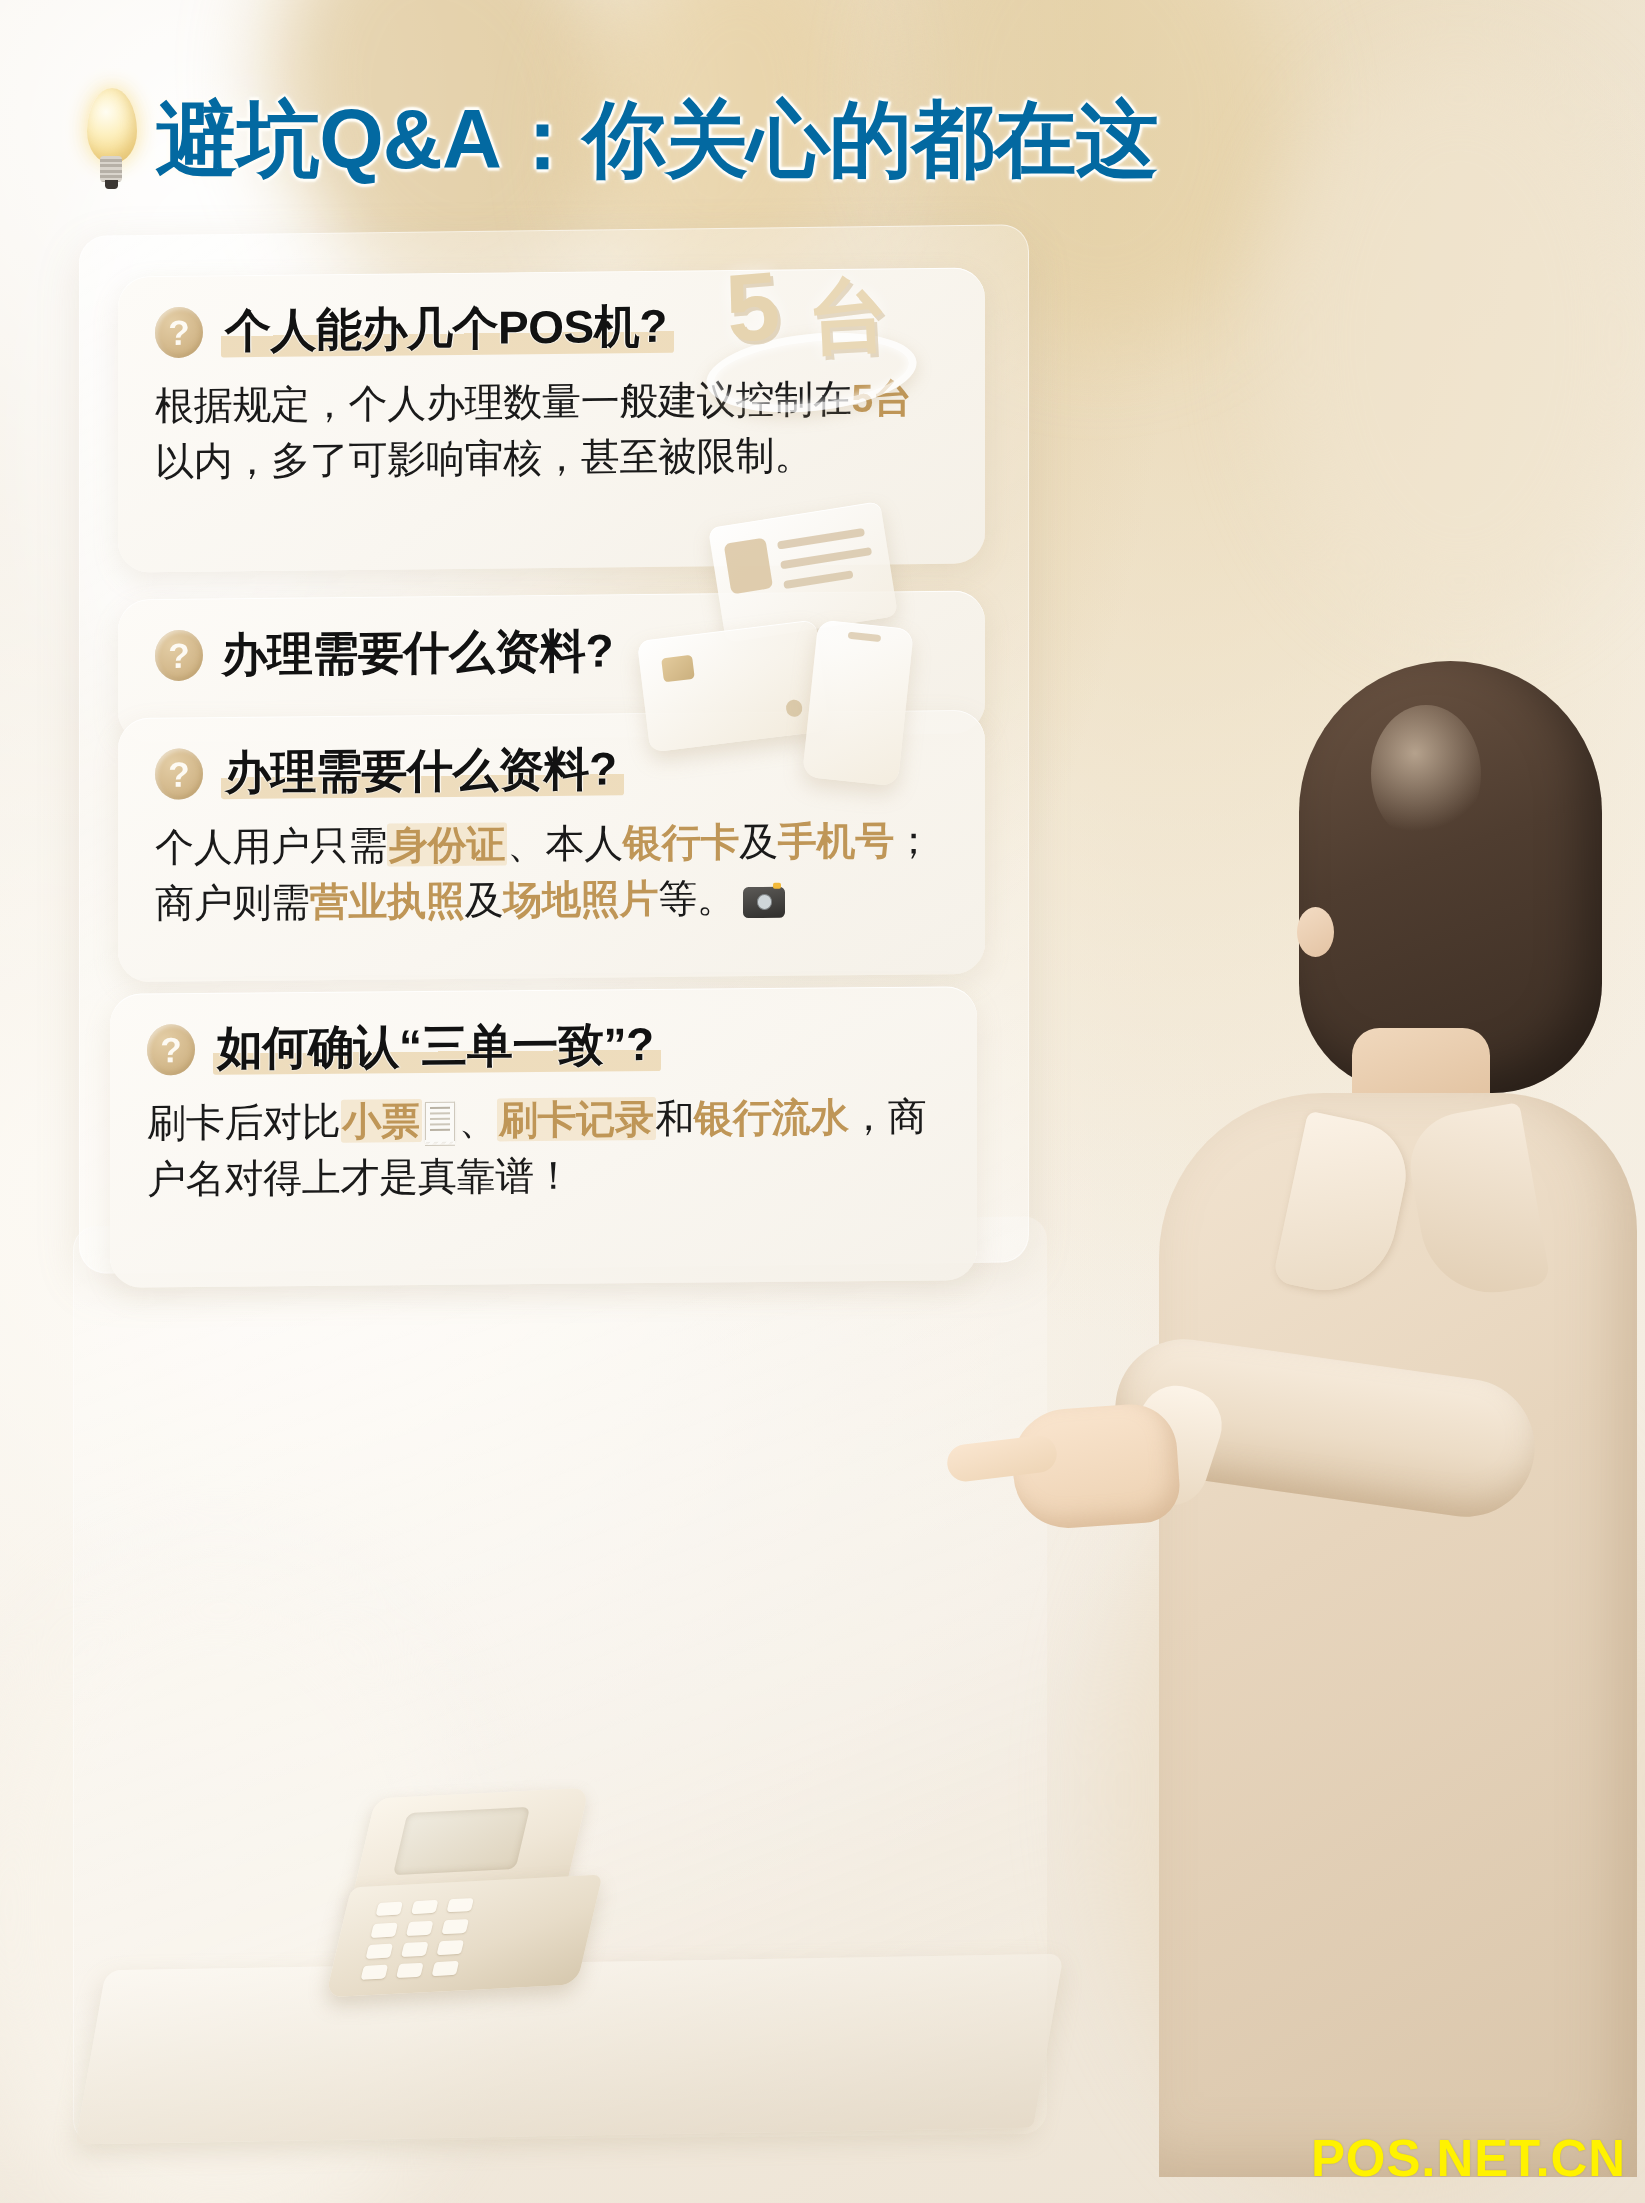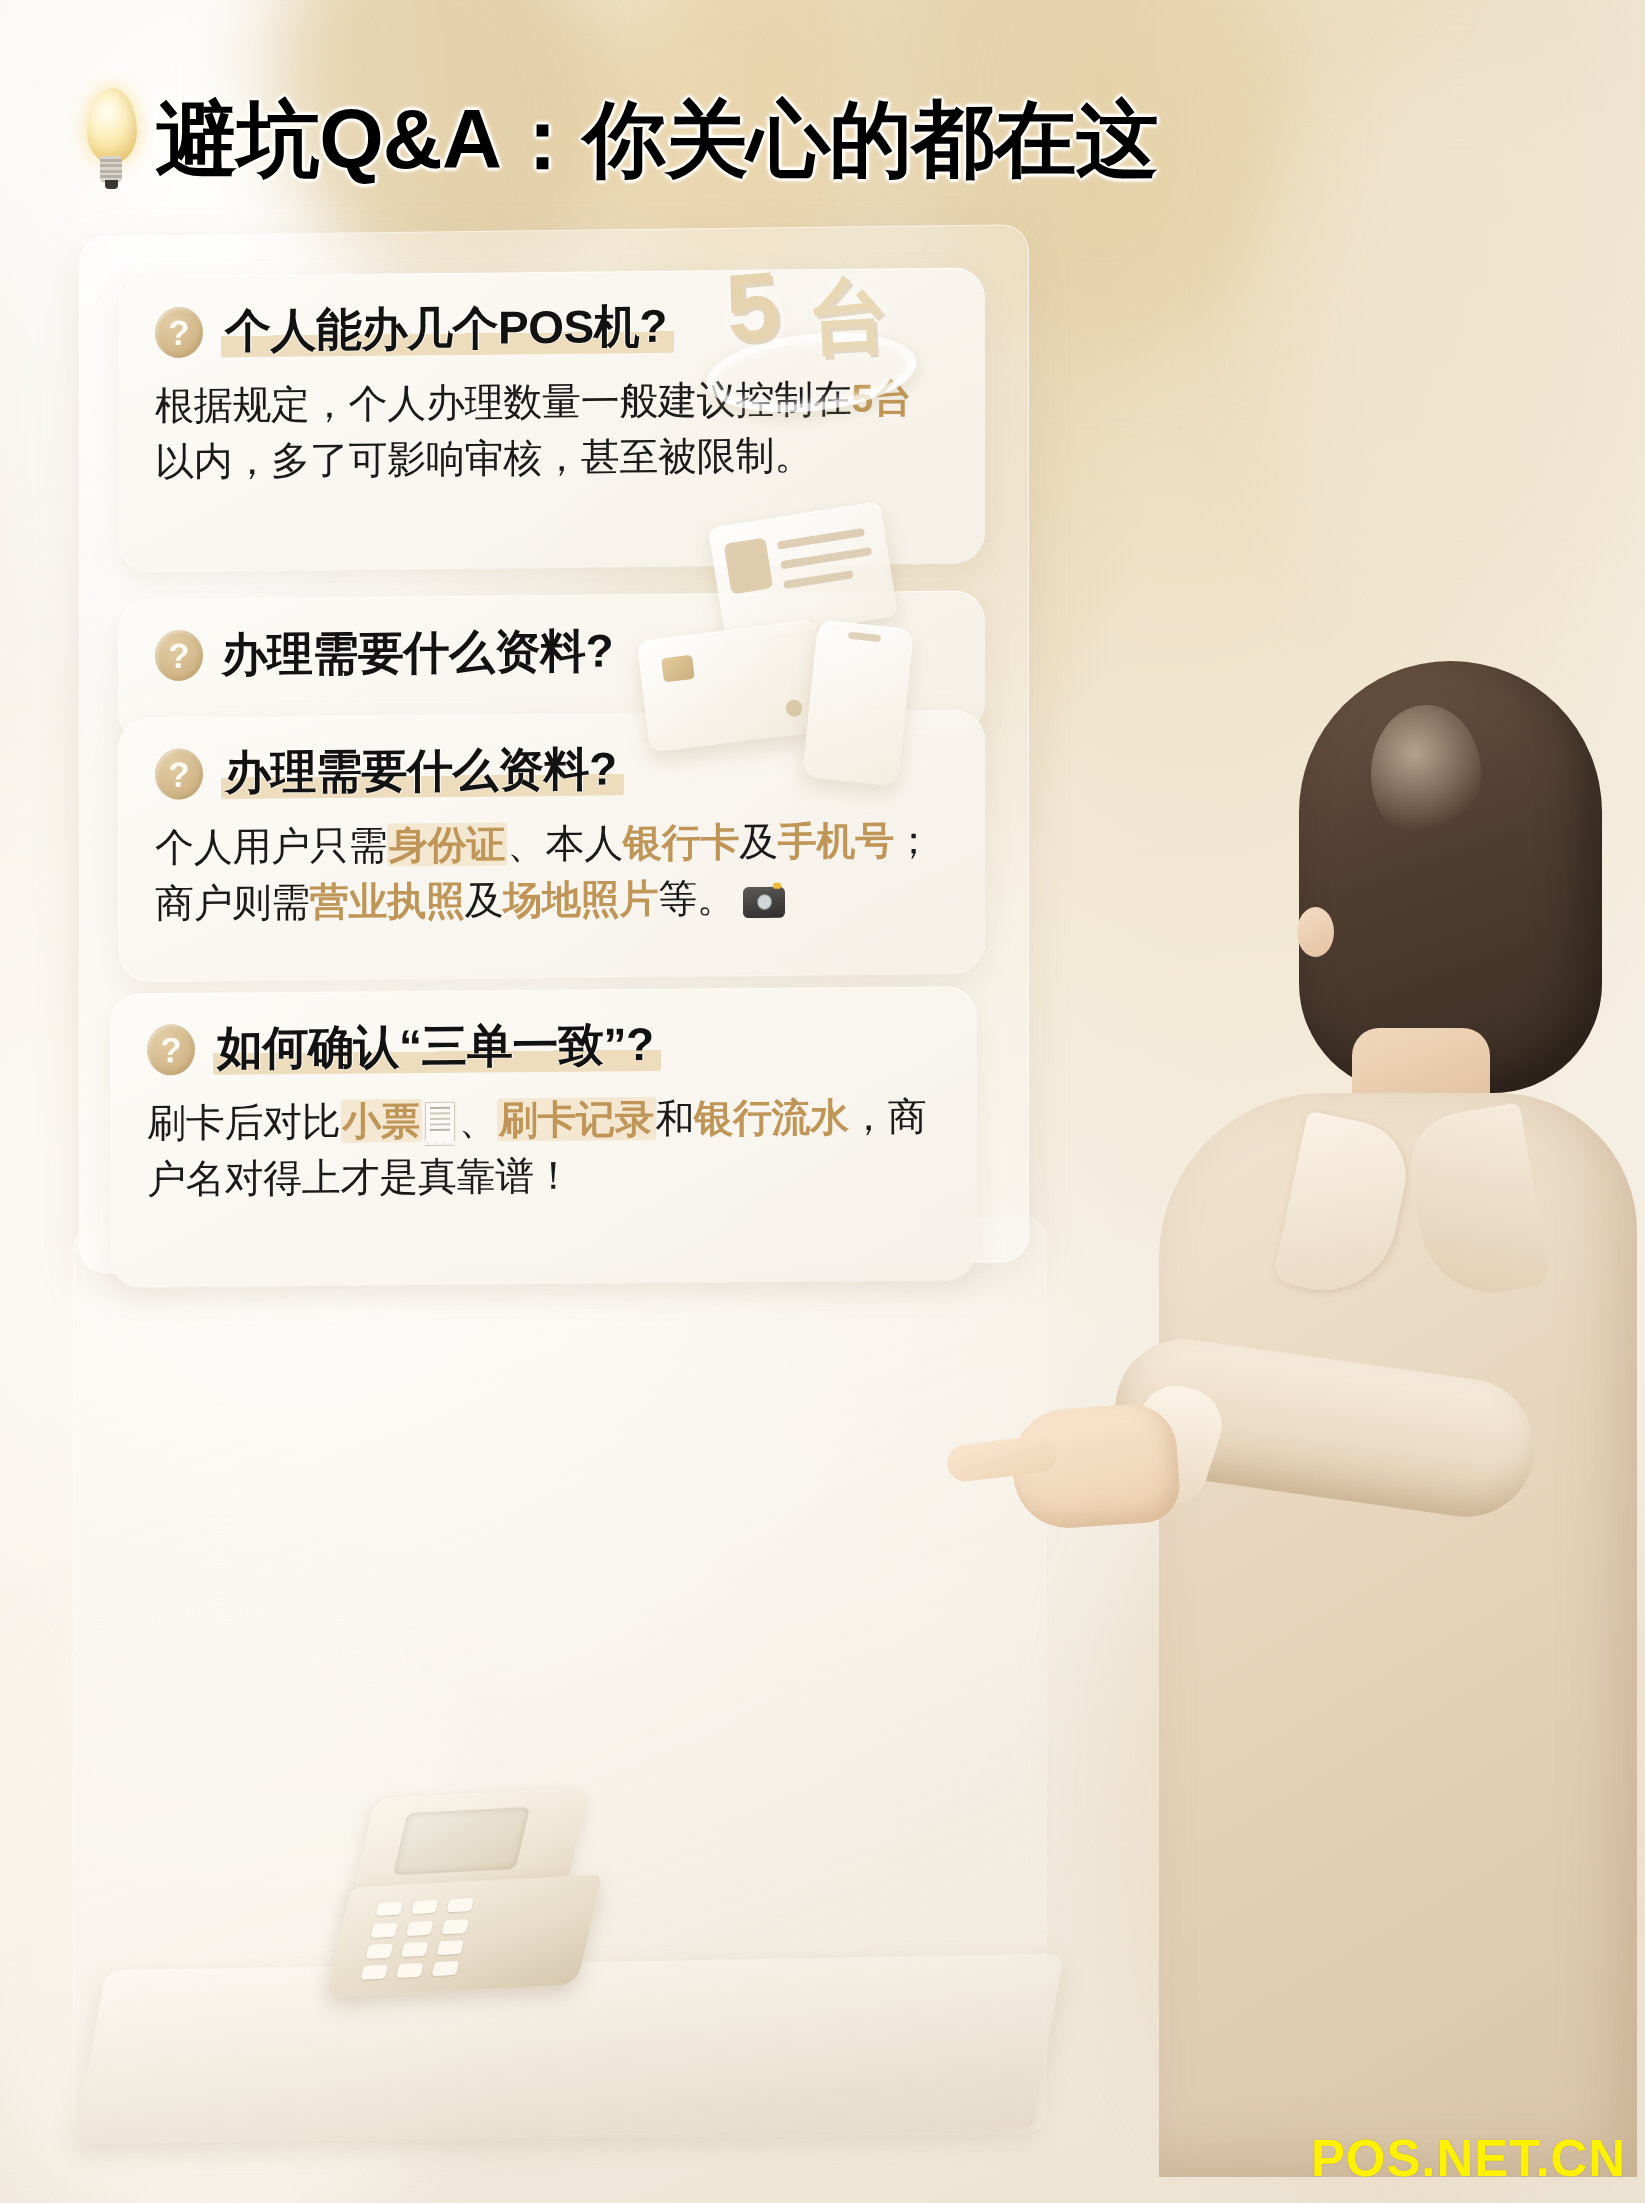--- a/index.html
+++ b/index.html
@@ -85,21 +85,21 @@
     left: 24px;
     top: 92px;
     width: 13px;
     height: 9.2px;
     border-radius: 0 0 3.7px 3.7px;
     background: #3b3733;
   }
   #page-title {
     font-size: 83px;
     font-weight: bold;
-    color: #000000;
+    color: #0369a1;
     letter-spacing: -0.9px;
     line-height: 1;
     white-space: nowrap;
     text-shadow:
        0 0 2.8px #fffdf8,  0 0 7.3px #fffdf8,
        2.8px 0 1.8px #fffdf8, -2.8px 0 1.8px #fffdf8,
        0 2.8px 1.8px #fffdf8, 0 -2.8px 1.8px #fffdf8;
   }
 
   

